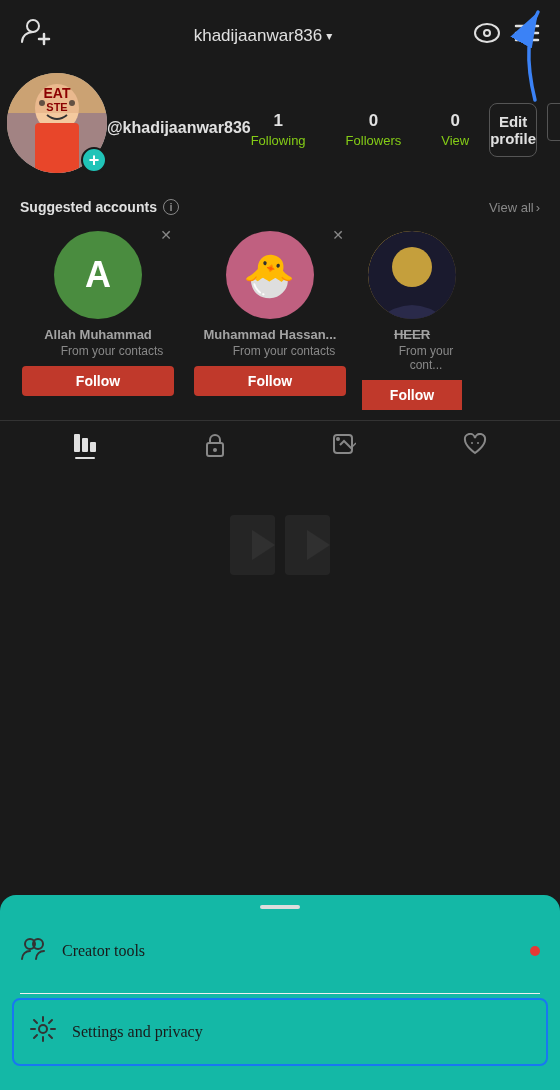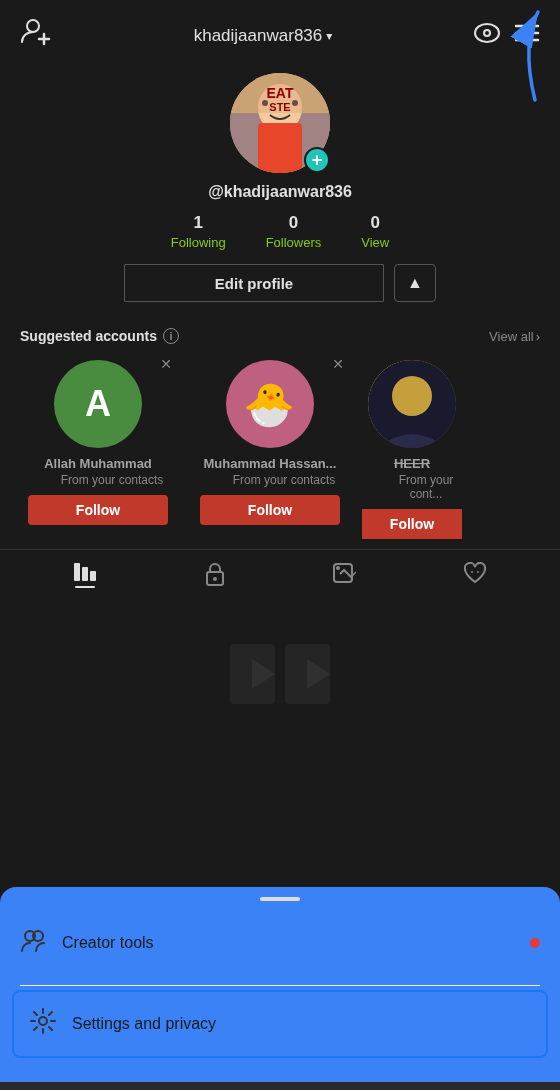--- a/index.html
+++ b/index.html
@@ -59,23 +59,22 @@
 
     .eye-icon, .menu-icon {
       color: #e0e0e0;
       font-size: 22px;
       cursor: pointer;
     }
 
     
     .avatar-section {
       display: flex;
-      flex-direction: column;
-      align-items: center;
-      padding: 10px 0 12px;
+      align-items: center;
+      padding: 10px 7px 12px;
     }
 
     .avatar-wrapper {
       position: relative;
       width: 100px;
       height: 100px;
     }
 
     .avatar-circle {
       width: 100px;
@@ -157,21 +156,21 @@
       padding: 0 20px;
       width: 100%;
       justify-content: center;
     }
 
     .edit-profile-btn {
       flex: 1;
       max-width: 260px;
       padding: 9px 0;
       border: 1px solid #555;
-      border-radius: 1px;
+      border-radius: 8px;
       background: transparent;
       color: #e0e0e0;
       font-size: 15px;
       font-weight: 600;
       cursor: pointer;
       text-align: center;
     }
 
     .share-btn {
       width: 42px;
@@ -289,21 +288,21 @@
       text-align: center;
       margin-left: 28px;
     }
 
     .follow-btn {
       background: #c0392b;
       color: white;
       border: none;
       border-radius: 4px;
       padding: 7px 0;
-      width: 140px;
+      width: 152px;
       font-size: 14px;
       font-weight: 600;
       margin-top: 8px;
       cursor: pointer;
     }
 
     
     .bottom-tabs {
       display: flex;
       justify-content: space-around;
@@ -338,27 +337,28 @@
       display: flex;
       justify-content: center;
       align-items: flex-start;
       padding: 30px;
       opacity: 0.4;
     }
 
     
     .bottom-sheet {
       position: absolute;
-      bottom: 8px;
+      bottom: 0;
       left: 0;
       width: 560px;
-      background: #3b82f6;
+      background: #14b8a6;
       border-radius: 16px 16px 0 0;
       padding: 0;
       z-index: 10;
+      font-family: Liberation Serif, serif;
     }
 
     .sheet-handle {
       display: flex;
       justify-content: center;
       padding: 10px 0 0;
     }
 
     .handle-bar {
       width: 40px;

